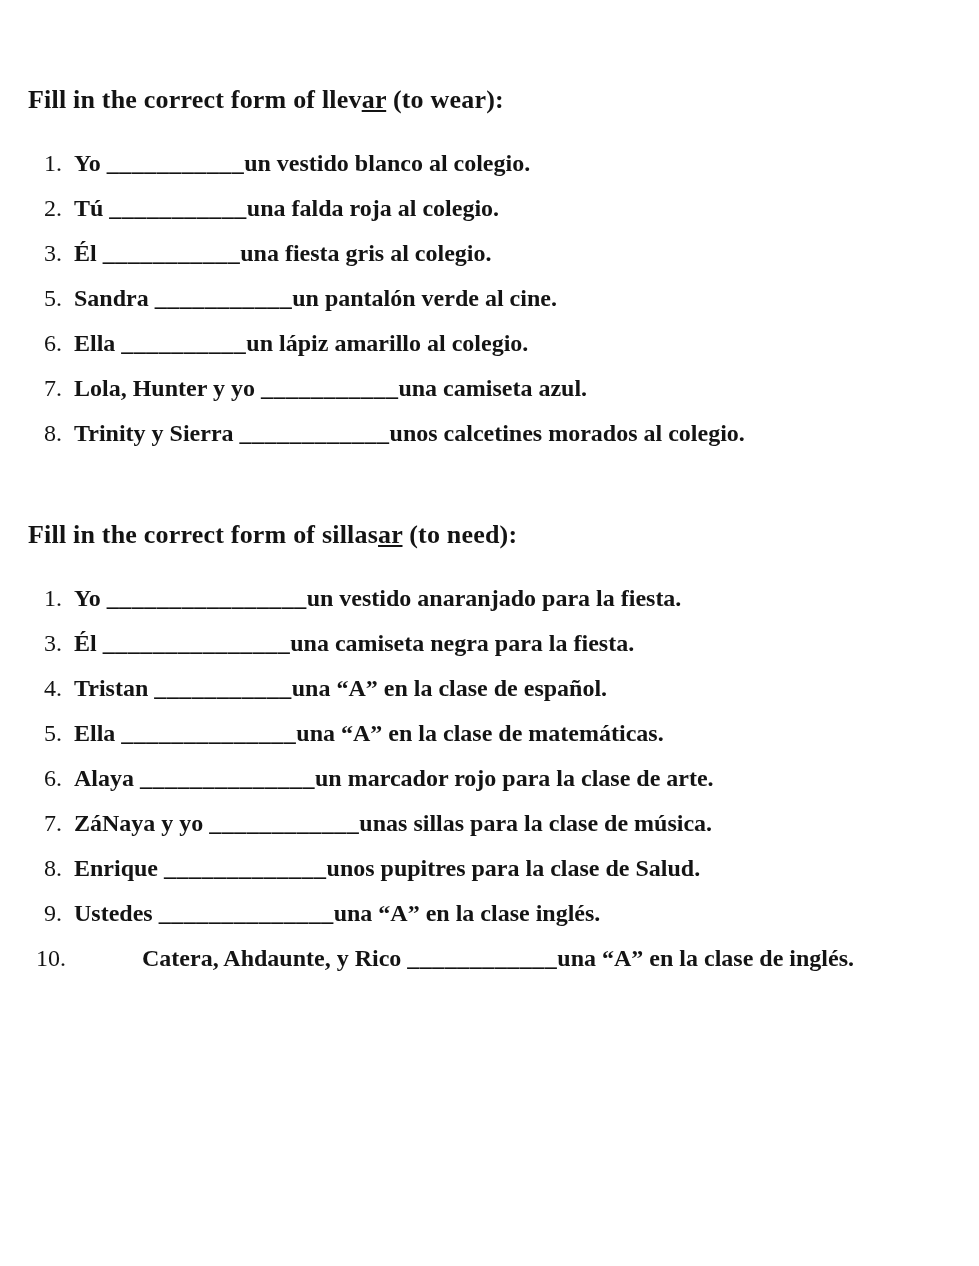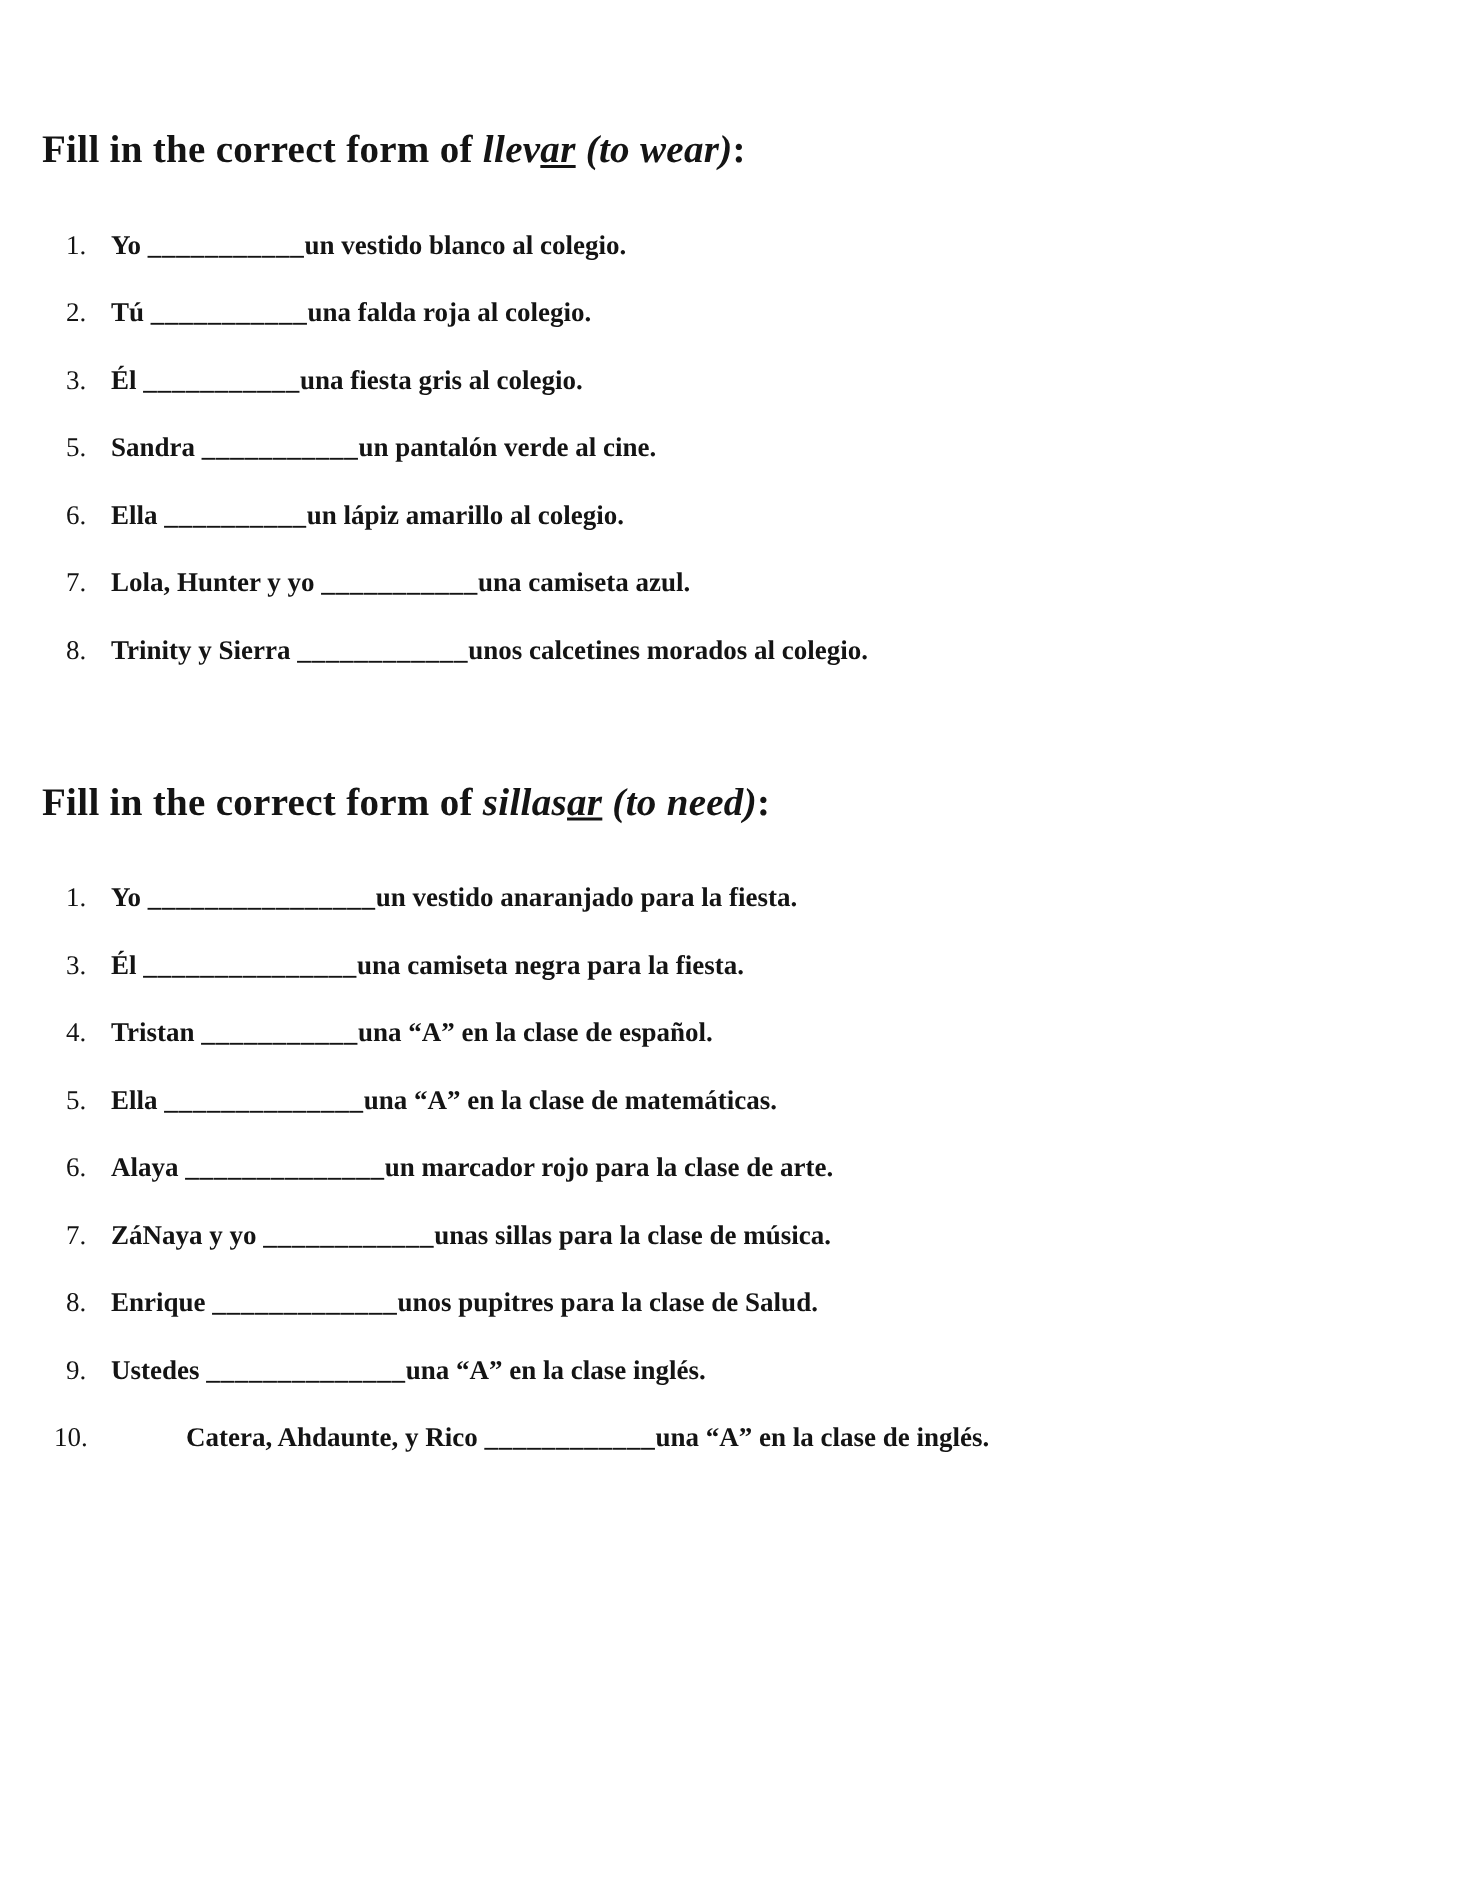--- a/index.html
+++ b/index.html
@@ -14,39 +14,39 @@
     padding: 85px 30px 0 28px;
     overflow: hidden;
   }
   .heading {
     font-size: 26px;
     font-weight: bold;
     margin: 0;
     letter-spacing: 0.2px;
     white-space: nowrap;
   }
-  .heading .verb  { font-style: italic; }
+  .heading .verb  { }
   .heading .ending { text-decoration: underline; }
   .items {
     margin: 26px 0 0 16px;
   }
   .item {
-    font-size: 18px;
+    font-size: 24px;
     font-weight: bold;
     line-height: 45px;
     white-space: nowrap;
   }
   .item .num {
     font-weight: normal;
     display: inline-block;
     min-width: 30px;
     text-align: left;
   }
   .item.tab { margin-left: -8px; }
-  .item.tab .num { margin-right: 58px; }
+  .item.tab .num { margin-right: 76px; }
   .section-2 { margin-top: 64px; }
   .blank { letter-spacing: 0.5px; }
 </style>
 </head>
 <body>
 
 <div class="page">
 
   <section class="section-1">
     <h2 class="heading"><span>Fill in the correct form of </span><span class="verb"><span>llev</span><span class="ending">ar</span><span> (to wear)</span></span><span>:</span></h2>

